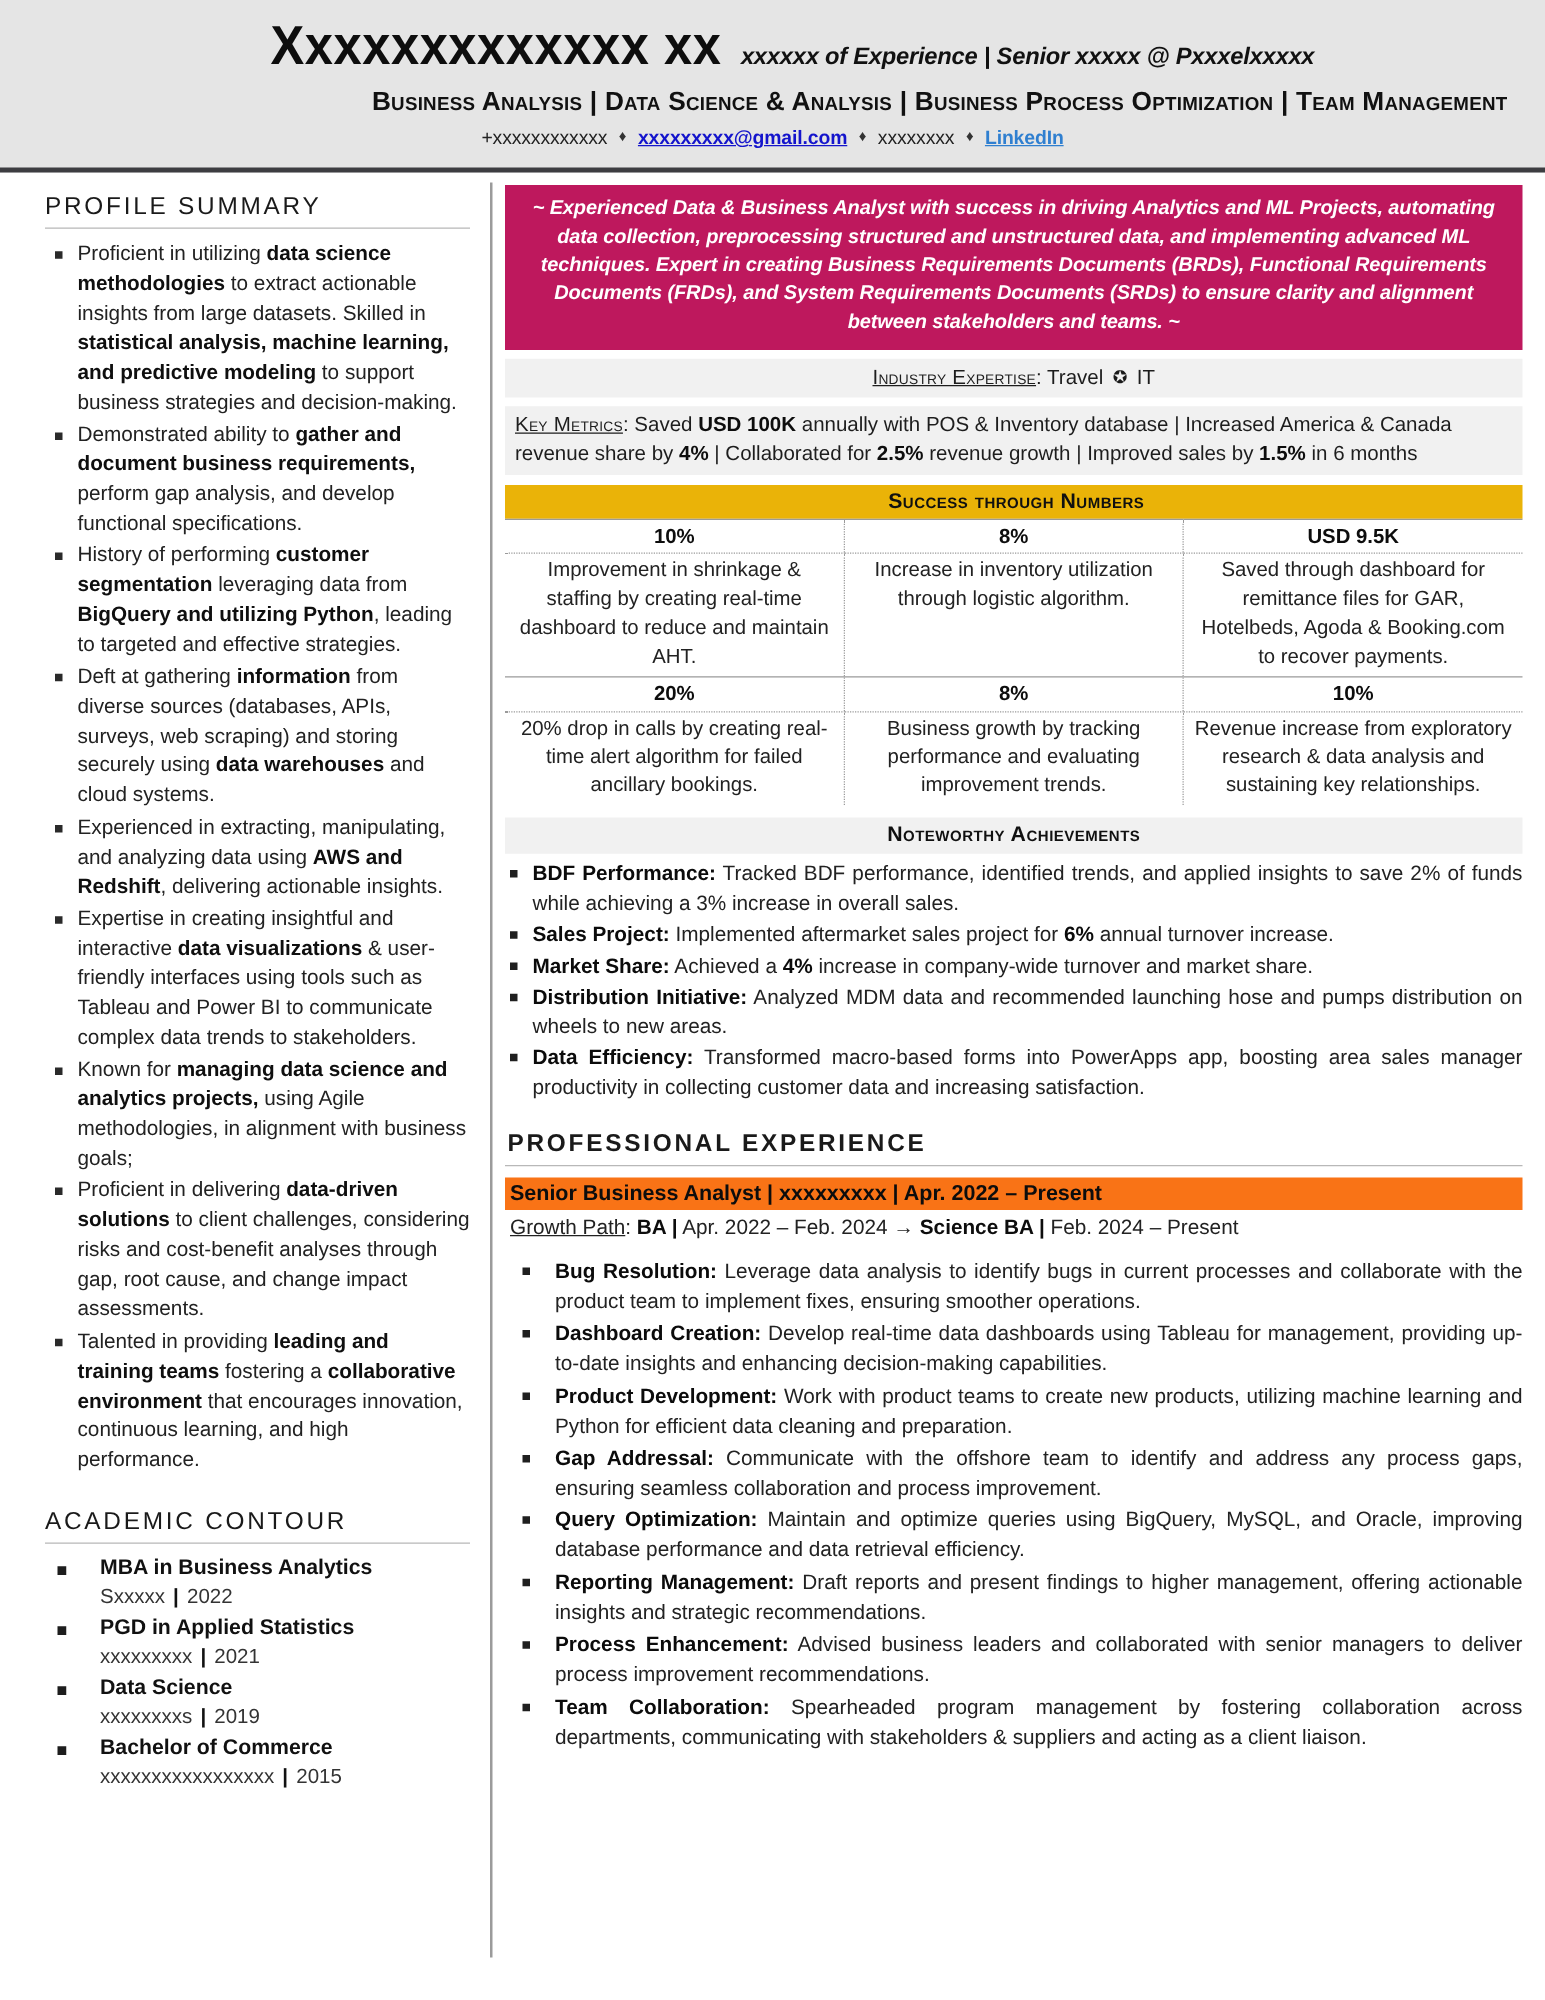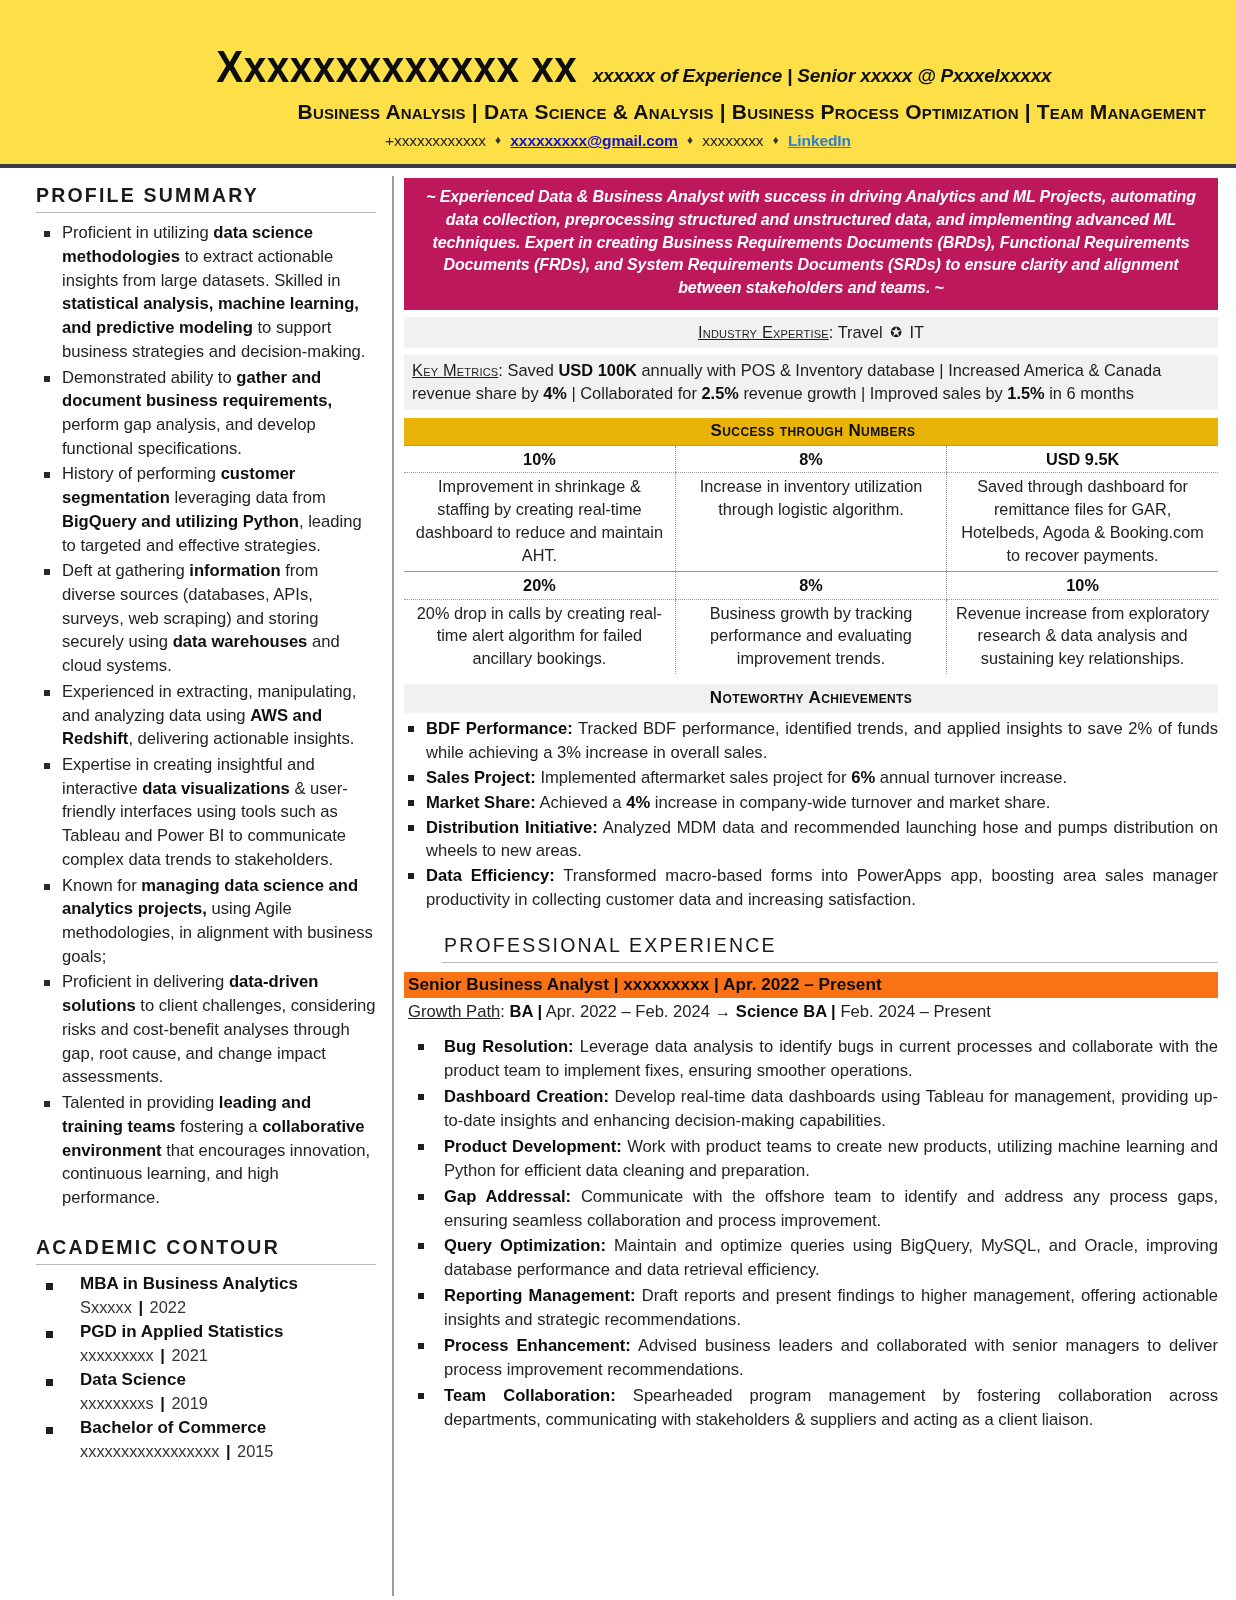--- a/index.html
+++ b/index.html
@@ -10,22 +10,22 @@
   body {
     width: 1236px;
     height: 1600px;
     font-family: "Liberation Sans", sans-serif;
     color: #1a1a1a;
     overflow: hidden;
   }
 
   
   .header {
-    background: #fde047;
-    padding: 44px 0 14px 0;
+    background: #e5e5e5;
+    padding: 14px 0 14px 0;
     border-bottom: 4px solid #3d3d41;
     text-align: center;
   }
   .name-line {
     display: flex;
     align-items: baseline;
     justify-content: center;
     gap: 16px;
     padding: 0 40px;
   }
@@ -90,21 +90,21 @@
   }
   .col-right {
     flex: 1 1 auto;
     padding: 10px 18px 0 10px;
     min-width: 0;
   }
 
   
   .sec-title {
     font-size: 19.5px;
-    font-weight: 700;
+    font-weight: 400;
     letter-spacing: 2.2px;
     color: #1a1a1a;
     padding-bottom: 5px;
     border-bottom: 1.5px solid #b8b8b8;
     margin-bottom: 8px;
   }
   ul.profile-list {
     list-style: none;
     margin: 0;
     padding: 0 0 0 4px;
@@ -263,28 +263,27 @@
     position: absolute;
     left: 4px; top: 9px;
     width: 6px; height: 6px;
     background: #1f1f1f;
   }
   ul.na-list b, ul.exp-list b { font-weight: 700; color: #0b0b0b; }
 
   
   .pe-title {
     font-size: 19.5px;
-    font-weight: 400;
+    font-weight: 700;
     letter-spacing: 2.2px;
     color: #1a1a1a;
     padding: 0 0 5px 2px;
     border-bottom: 1.5px solid #b8b8b8;
     margin-top: 22px;
     margin-bottom: 9px;
-    margin-left: 38px;
   }
   .job-head {
     background: #f97316;
     font-size: 17.2px;
     font-weight: 700;
     color: #0d0d0d;
     padding: 2px 4px 3px 4px;
   }
   .growth {
     font-size: 16.6px;

